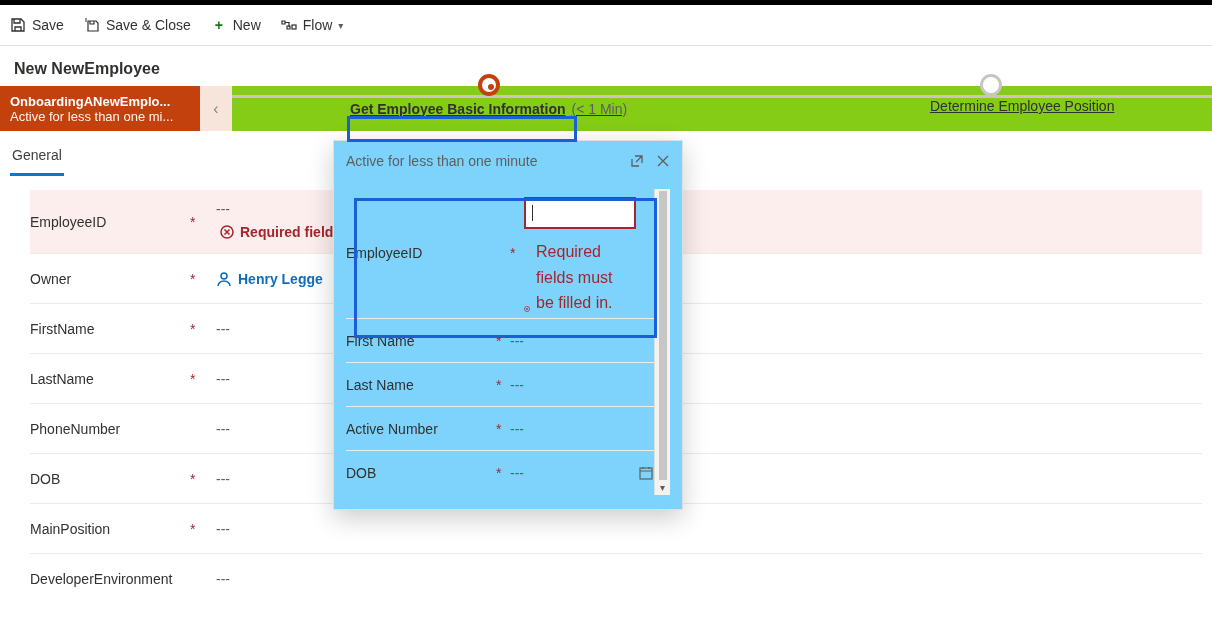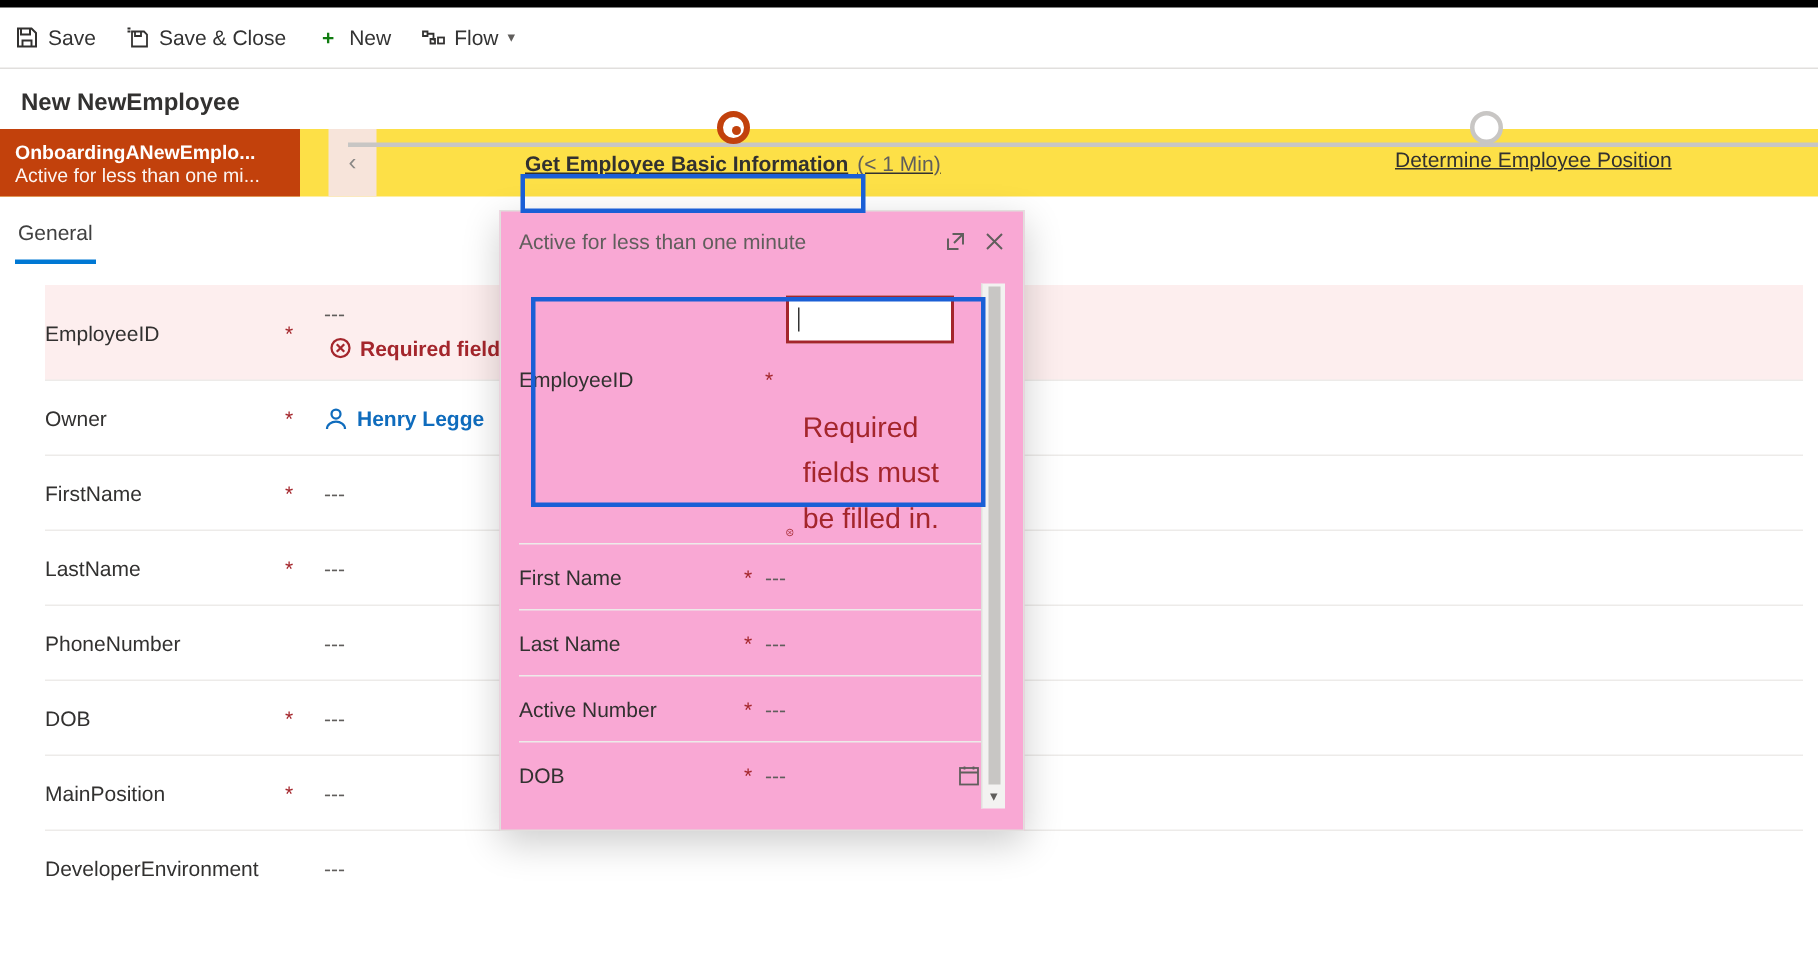--- a/index.html
+++ b/index.html
@@ -4,21 +4,21 @@
 <style>
   * { box-sizing: border-box; margin: 0; padding: 0; font-family: "Segoe UI", Arial, sans-serif; }
   body { width: 1212px; height: 636px; background: #fff; overflow: hidden; font-size: 14px; color: #323130; }
   .topbar { height: 5px; background: #000; }
   .cmdbar { height: 40px; padding: 0 10px; display: flex; align-items: center; gap: 20px; color: #333; }
   .cmdbtn { display: flex; align-items: center; gap: 6px; font-size: 14px; cursor: pointer; }
   .cmdicon { width: 16px; height: 16px; display: inline-flex; align-items: center; justify-content: center; color: #3b3a39; }
   .cmdicon-plus { color: #107c10; font-weight: bold; }
   .hr { height: 1px; background: #e1dfdd; }
   .pgtitle { padding: 14px 14px 8px; font-size: 16px; font-weight: 600; }
-  .bpf { position: relative; height: 45px; background: #fde047; display: flex; align-items: flex-start; gap: 19px; }
+  .bpf { position: relative; height: 45px; background: #84cc16; display: flex; align-items: flex-start; }
   .bpf-proc { width: 200px; height: 45px; background: #c2410c; color: #fff; padding: 4px 10px; display: flex; flex-direction: column; justify-content: center; }
   .bpf-proc-name { font-size: 13px; font-weight: 600; white-space: nowrap; overflow: hidden; text-overflow: ellipsis; }
   .bpf-proc-sub { font-size: 13px; opacity: .95; white-space: nowrap; overflow: hidden; text-overflow: ellipsis; }
   .bpf-collapse { width: 32px; height: 45px; background: #f7e4da; color: #8a8886; display: flex; align-items: center; justify-content: center; font-size: 16px; }
   .bpf-track { position: absolute; left: 232px; right: 0; top: 9px; height: 3px; background: #c8c6c4; }
   .bpf-stage { position: absolute; top: 12px; display: flex; align-items: center; gap: 8px; font-size: 14px; text-decoration: underline; }
   .stage-a { left: 350px; top: 0; height: 45px; }
   .stage-b { left: 930px; }
   .stage-label-wrap { display: flex; align-items: center; gap: 6px; }
   .stage-label { font-weight: 600; }
@@ -35,33 +35,33 @@
   .tab-active { border-bottom-color: #0078d4; }
   .form-area { padding: 14px 10px 0 30px; }
   .frow { display: flex; align-items: center; height: 50px; border-bottom: 1px solid #edebe9; }
   .flabel { width: 160px; font-size: 14px; color: #323130; }
   .freq { width: 26px; color: #a4262c; font-size: 14px; }
   .fval { font-size: 14px; color: #605e5c; }
   .fval-owner { display: flex; align-items: center; gap: 6px; color: #0f6cbd; font-weight: 600; }
   .badge-err { display:flex; align-items:center; gap:6px; color:#a4262c; font-weight:600; background:#fdeeee; padding:3px 4px; }
   .row-err { background:#fdeeee; }
   .person-icon { width:16px; height:16px; }
-  .flyout { position:absolute; left:333px; top:140px; width:350px; background:#f9a8d4; box-shadow:0 8px 24px rgba(0,0,0,.2); border:1px solid #e1dfdd; }
+  .flyout { position:absolute; left:333px; top:140px; width:350px; background:#7dd3fc; box-shadow:0 8px 24px rgba(0,0,0,.2); border:1px solid #e1dfdd; }
   .fly-head { display:flex; align-items:center; padding:12px 12px; font-size:14px; color:#605e5c; }
   .fly-head-icons { margin-left:auto; display:flex; gap:12px; color:#605e5c; }
   .fly-body { padding: 8px 12px 14px; position:relative; display:flex; }
   .fly-main { flex: 1; }
   .fly-row { display:flex; align-items:center; border-bottom:1px solid #edebe9; min-height:44px; }
   .fly-row.norow { min-height:130px; }
   .fly-label { width:150px; font-size:14px; color:#323130; }
   .fly-req { width:14px; color:#a4262c; font-size:14px; }
   .fly-val { font-size:14px; color:#605e5c; flex:1; }
   .fly-input { width:112px; height:32px; border:2px solid #a4262c; background:#fff; padding:0 6px; font-size:14px; display:flex; align-items:center; }
   .caret { width:1px; height:16px; background:#333; }
-  .fly-err { color:#a4262c; font-size:19px; display:flex; gap:6px; align-items:flex-end; line-height:1.6; max-width:110px;margin-top:32px;}
+  .fly-err { color:#a4262c; font-size:16px; display:flex; gap:6px; align-items:flex-end; line-height:1.6; max-width:110px;}
   .fly-err-icon { width:14px; height:14px; margin-top:2px; }
   .fly-scroll { width:16px; background:#f3f2f1; border-left:1px solid #e1dfdd; display:flex; flex-direction:column; align-items:center; }
   .scroll-thumb { width:8px; flex: 1; margin: 2px 0; background:#c8c6c4; }
   .scroll-down { font-size:10px; color:#605e5c; margin-bottom:2px; }
   .date-icon { margin-left:auto; color:#605e5c; }
   svg { display:block; }
 </style>
 </head>
 <body>
 

